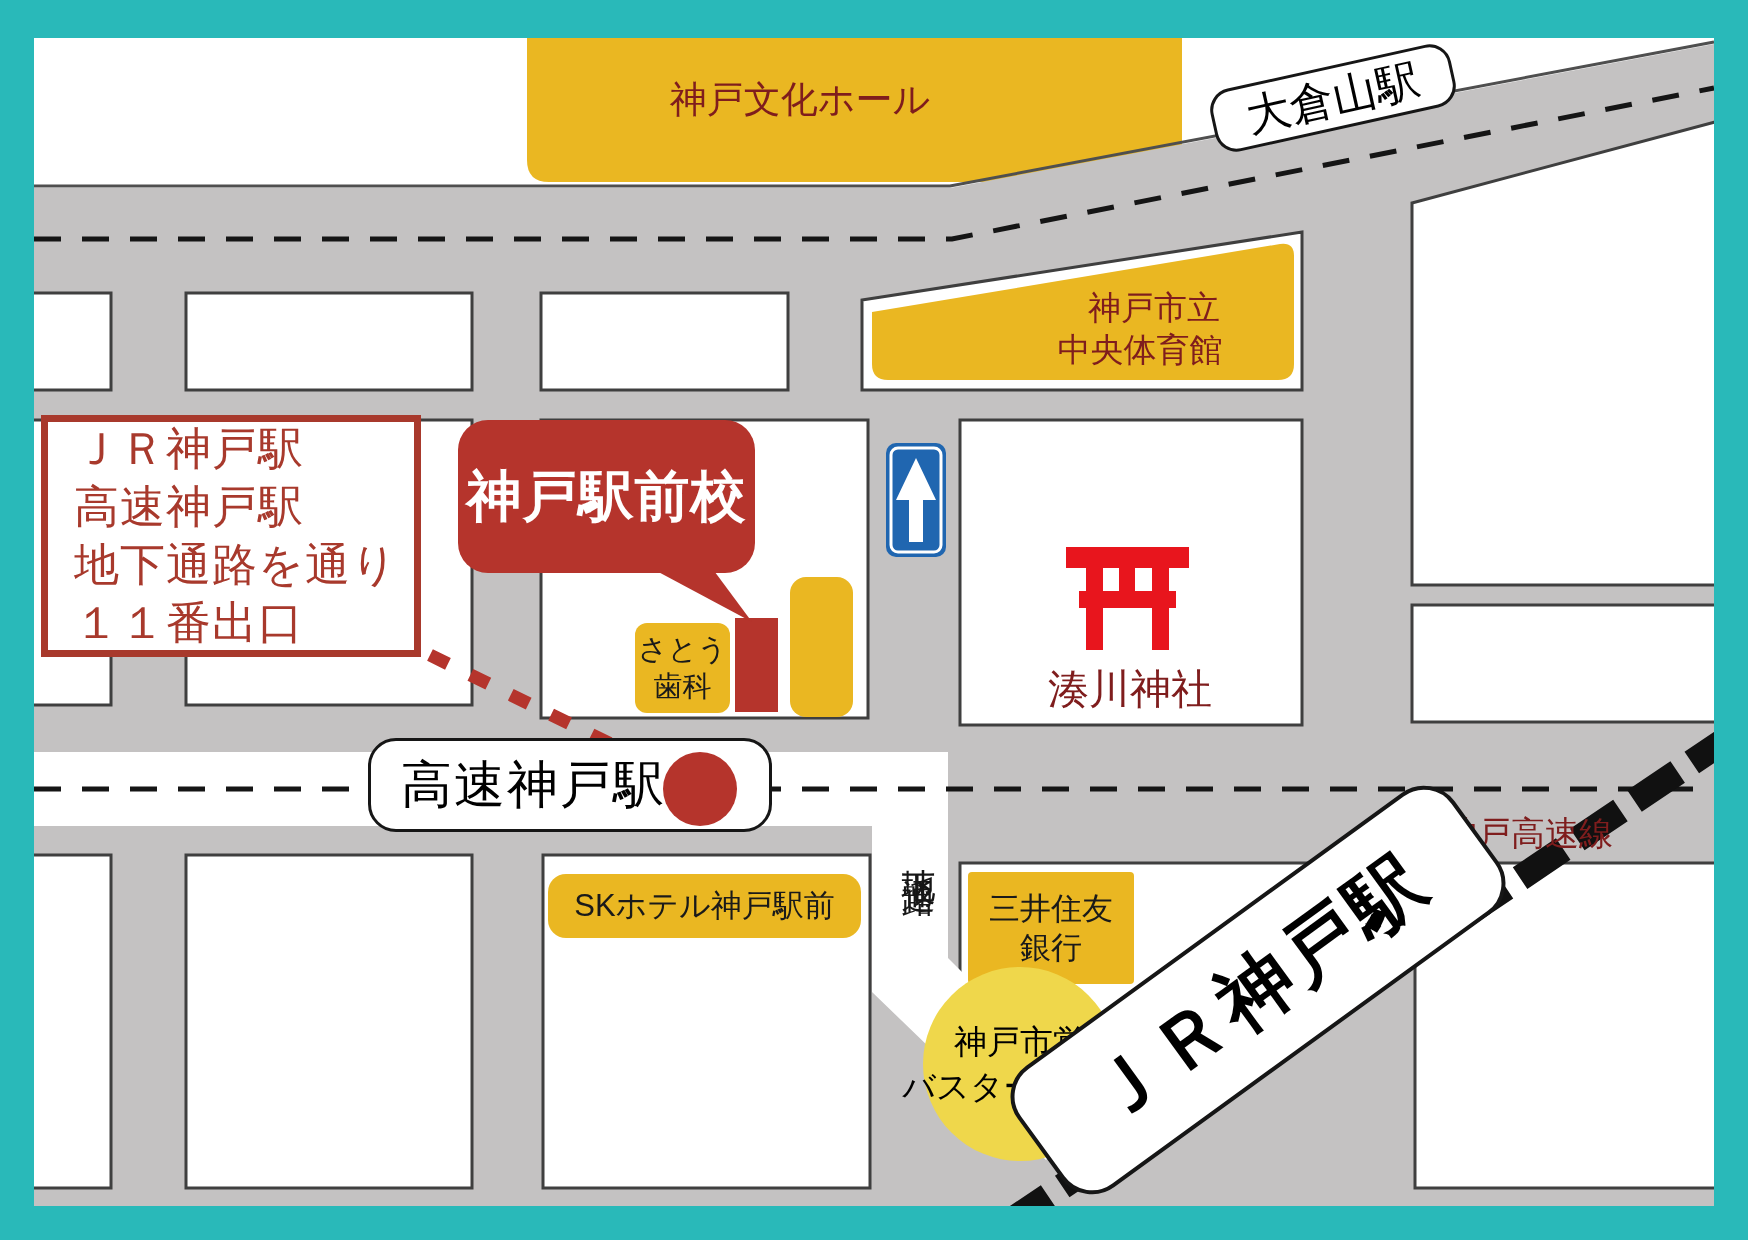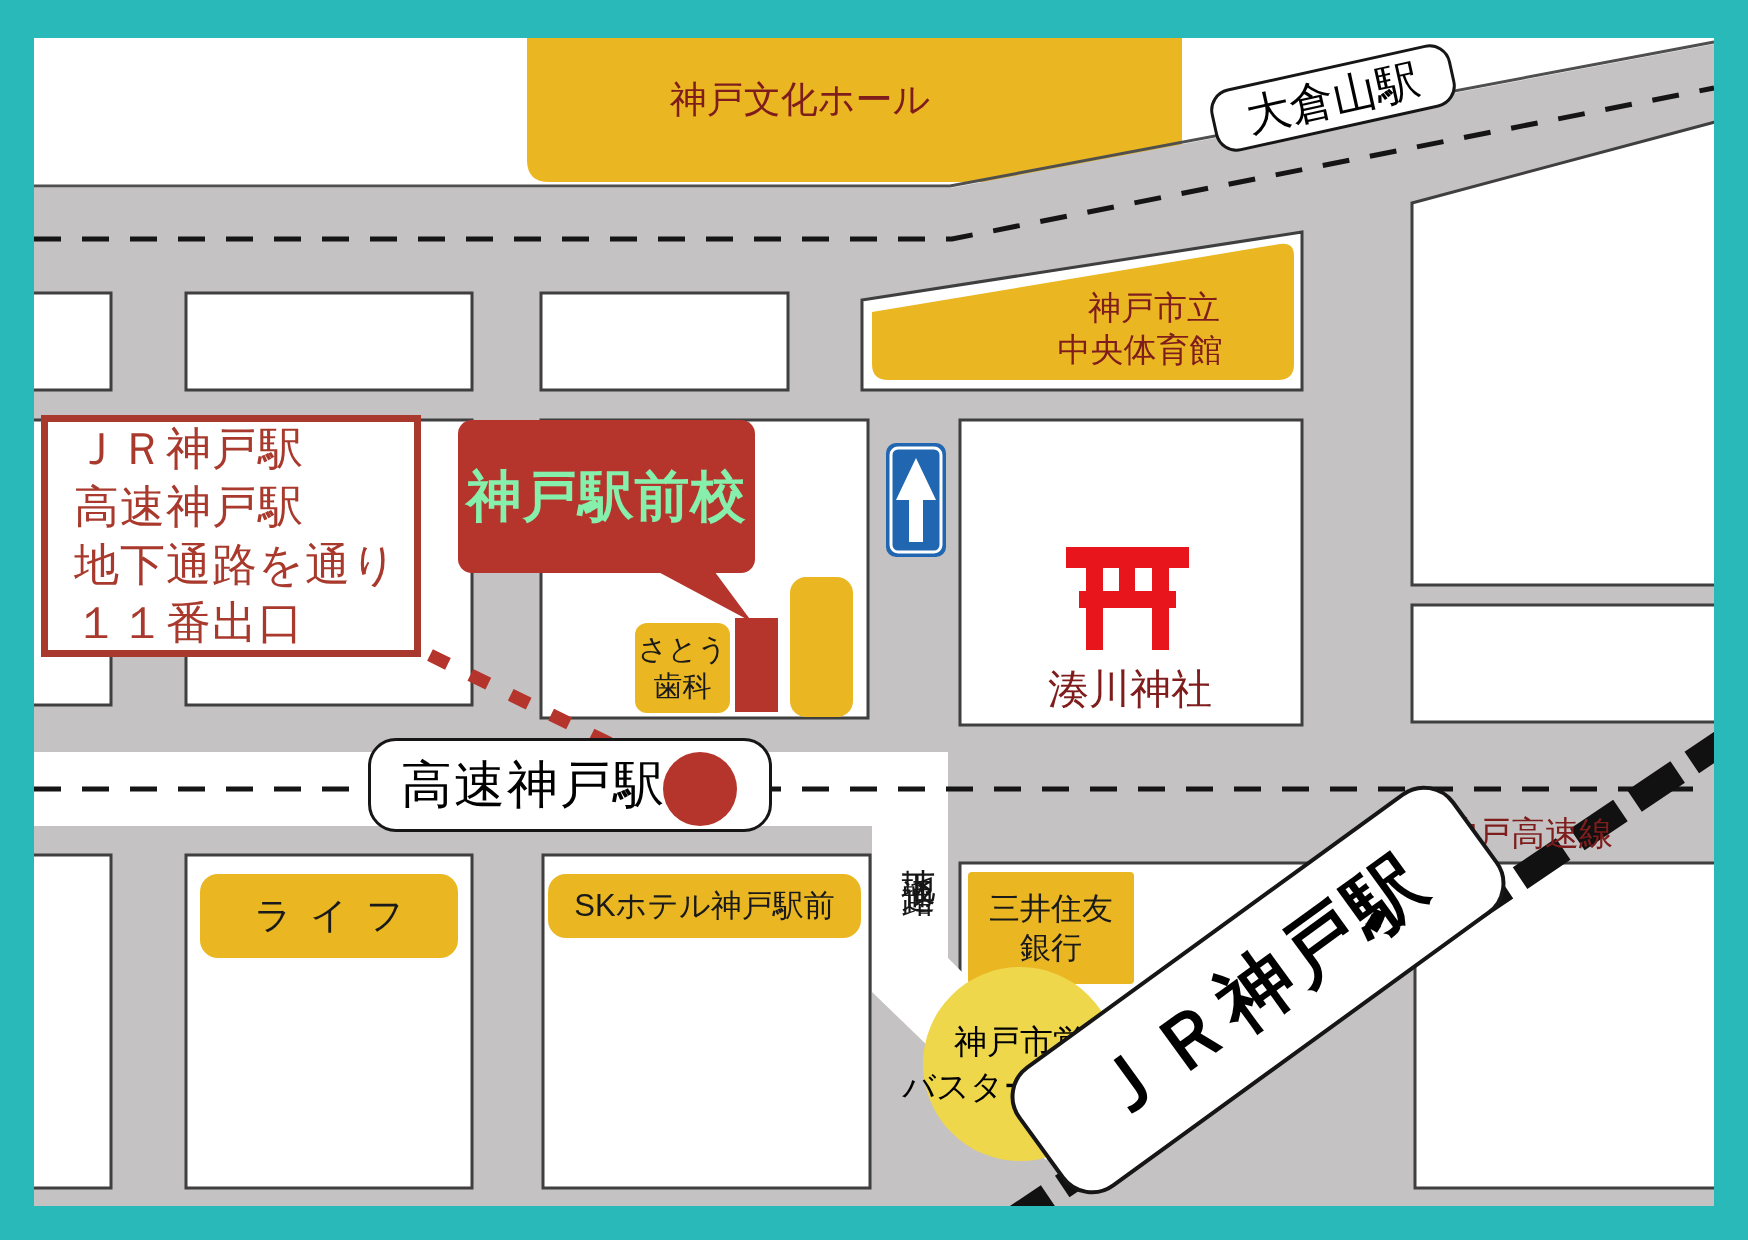--- a/index.html
+++ b/index.html
@@ -6,22 +6,22 @@
   body{background:#29b9b9;font-family:"Liberation Sans","DejaVu Sans",sans-serif;}
   #map{position:relative;width:1748px;height:1240px;background:#29b9b9;overflow:hidden;}
   #base{position:absolute;left:0;top:0;z-index:1;}
   .lbl{position:absolute;z-index:2;transform:translate(-50%,-50%);white-space:nowrap;color:#7f1d1d;}
   .box{position:absolute;z-index:2;display:flex;align-items:center;justify-content:center;box-sizing:border-box;white-space:nowrap;}
   .ybox{background:#eab722;border-radius:18px;color:#1a1a1a;align-items:center;}
   .col{flex-direction:column;}
   #info-box{left:41px;top:415px;width:380px;height:242px;background:#fff;border:7px solid #a8392c;
     display:flex;flex-direction:column;justify-content:center;padding-left:26px;z-index:2;position:absolute;box-sizing:border-box;}
   #info-box div{font-size:45px;line-height:58px;color:#a8392c;letter-spacing:1px;}
-  #callout{left:458px;top:420px;width:297px;height:153px;background:#b5342c;border-radius:14px;
-    color:#86efac;font-size:55px;font-weight:bold;letter-spacing:1px;}
+  #callout{left:458px;top:420px;width:297px;height:153px;background:#b5342c;border-radius:30px;
+    color:#ffffff;font-size:55px;font-weight:bold;letter-spacing:1px;}
   #okurayama{left:1210px;top:66px;width:246px;height:64px;background:#fff;border:3px solid #161616;
     border-radius:22px;font-size:44px;transform:rotate(-12.5deg);}
   #kosoku-box{left:368px;top:738px;width:404px;height:94px;background:#fff;border:3px solid #161616;
     border-radius:28px;font-size:51px;letter-spacing:2px;justify-content:flex-start;padding-left:30px;}
   #station-dot{left:663px;top:752px;width:74px;height:74px;background:#b5342c;border-radius:50%;z-index:3;position:absolute;}
   #jr-box{left:988px;top:915px;width:540px;height:150px;background:#fff;border:4px solid #161616;
     border-radius:38px;font-size:76px;font-weight:bold;letter-spacing:4px;transform:rotate(-36deg);}
   #bus-circle{left:923px;top:967px;width:194px;height:194px;background:#efd74b;border-radius:50%;}
   #bus-circle div{font-size:33px;line-height:45px;text-align:center;}
   #passage-label{left:896px;top:842px;writing-mode:vertical-rl;text-orientation:upright;
@@ -122,21 +122,20 @@
     <div>歯科</div>
   </div>
 
   <div class="lbl" style="left:1130px;top:689px;font-size:41px;">湊川神社</div>
 
   <div id="kosoku-box" class="box">高速神戸駅</div>
   <div id="station-dot"></div>
 
   <div class="lbl" style="left:1528px;top:834px;font-size:34px;">神戸高速線</div>
 
-  <div id="life" class="box ybox">ライフ</div>
   <div id="sk" class="box ybox">SKホテル神戸駅前</div>
 
   <div id="passage-label">地下通路</div>
 
   <div id="bank" class="box ybox col">
     <div>三井住友</div>
     <div>銀行</div>
   </div>
 
   <div id="bus-circle" class="box col">

